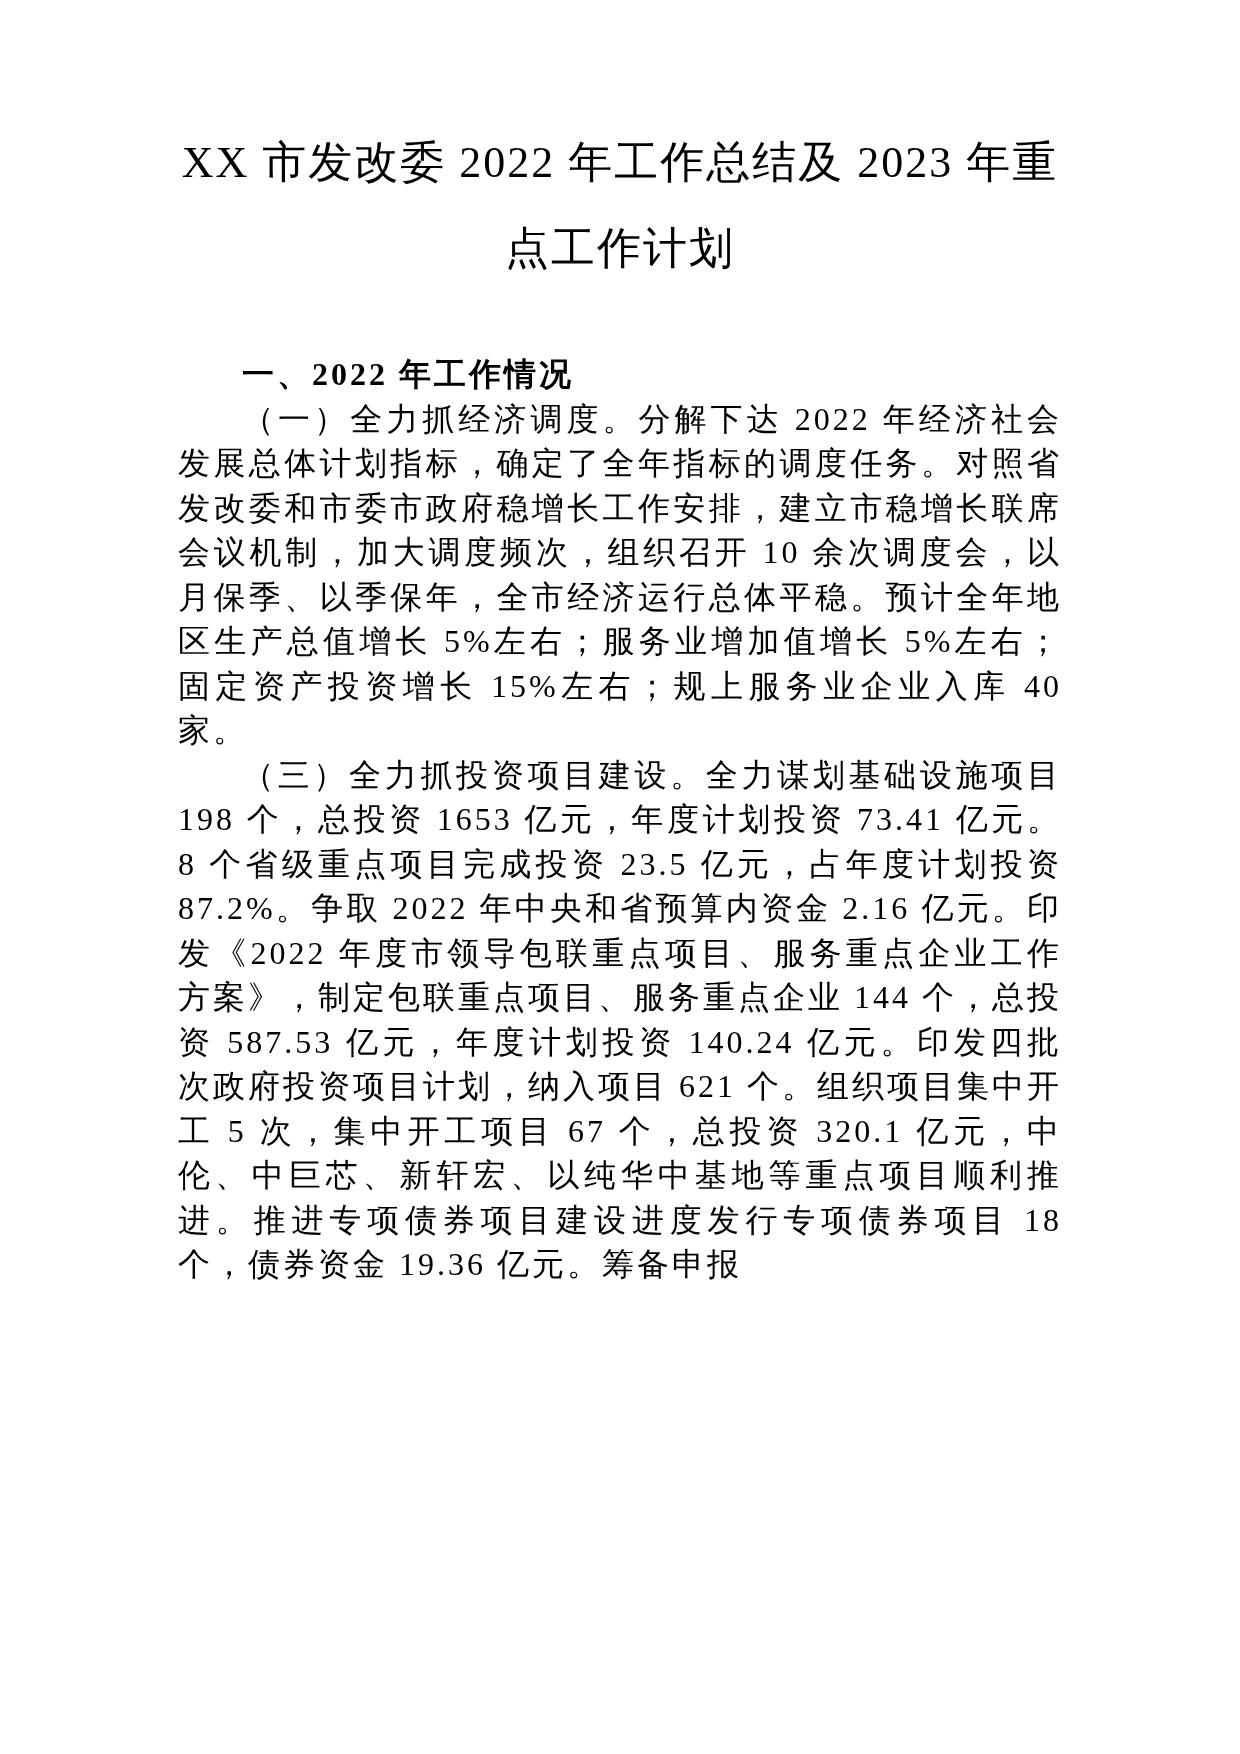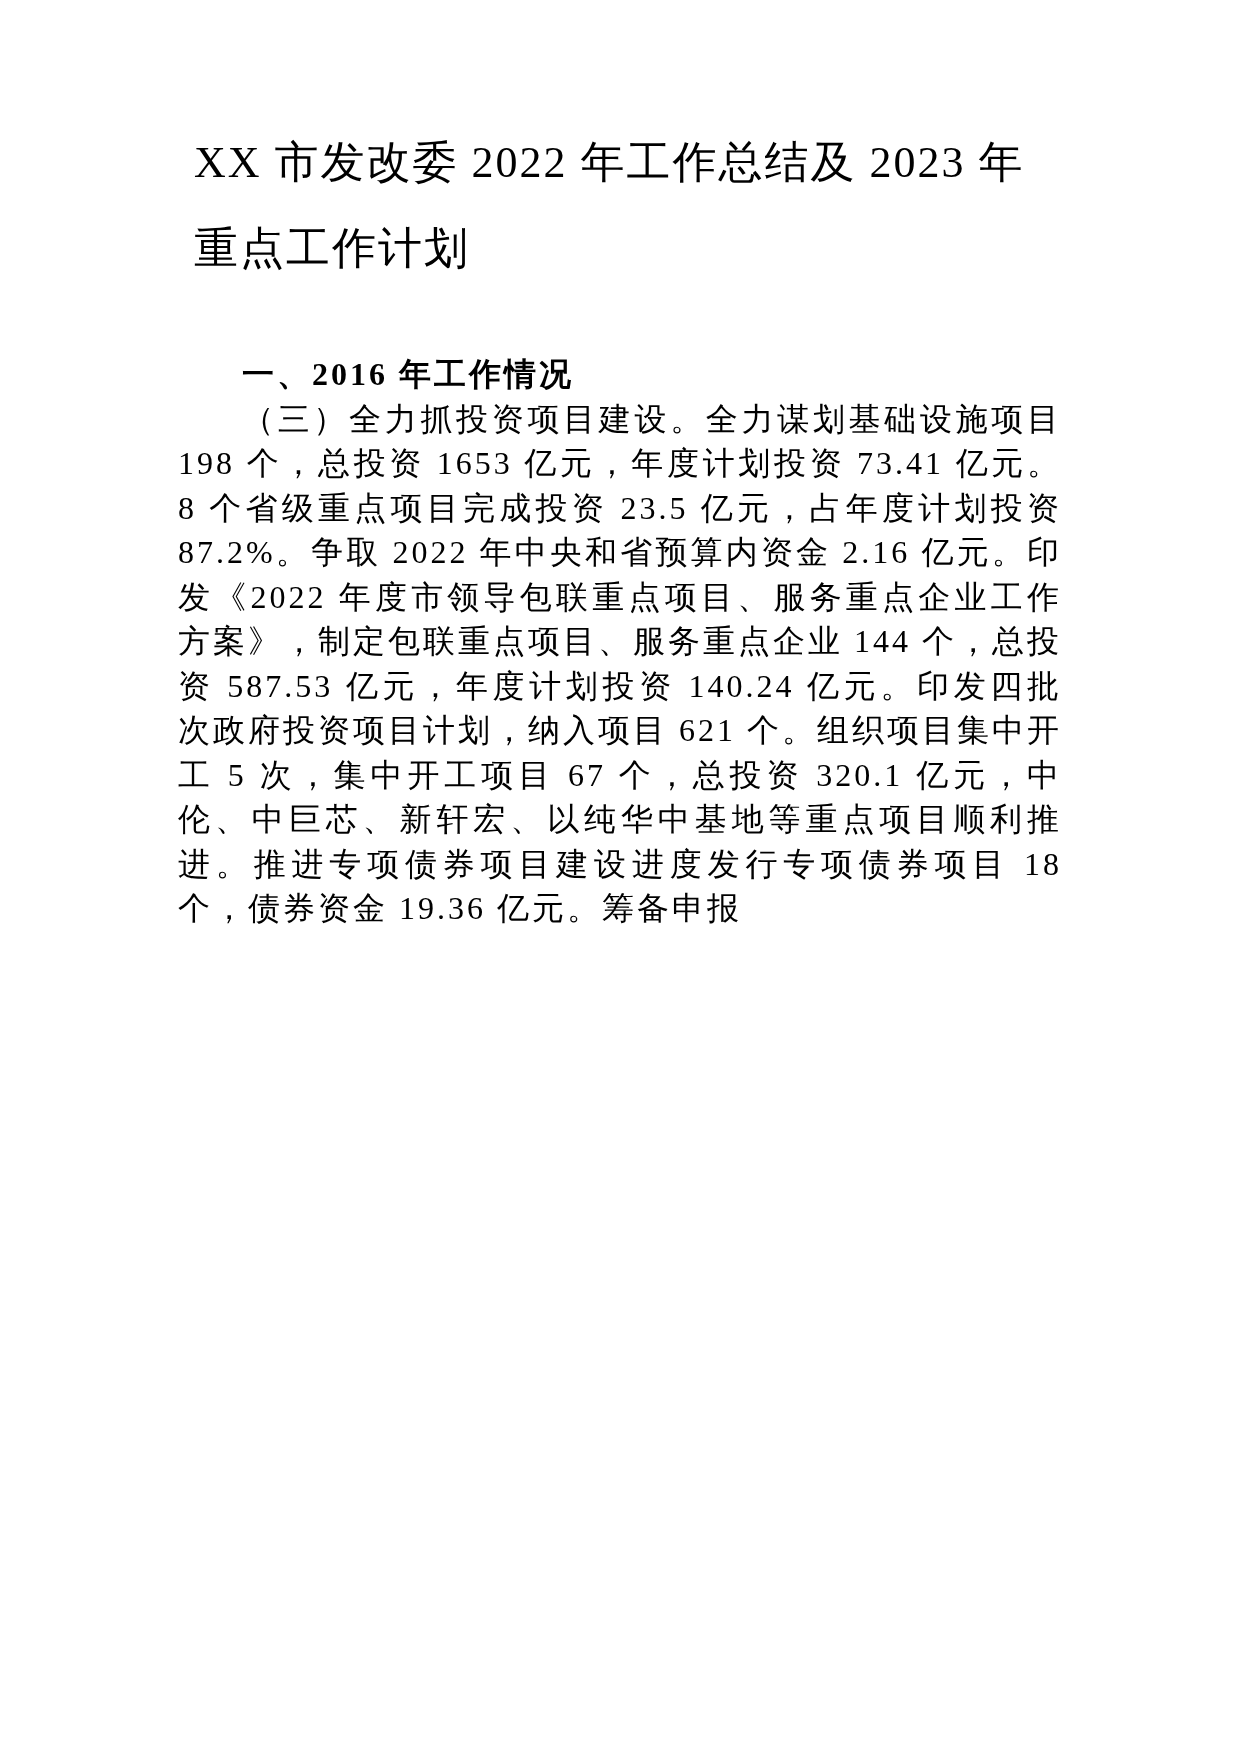--- a/index.html
+++ b/index.html
@@ -16,25 +16,25 @@
     overflow: hidden;
   }
   .page {
     box-sizing: border-box;
     width: 1240px;
     height: 1754px;
     padding: 120px 178px 0 178px;
     background: #ffffff;
   }
   .doc-title {
-    margin: 0 0 60px 16px;
+    margin: 0 0 60px 0;
     font-size: 44px;
     font-weight: 400;
     line-height: 86px;
-    text-align: left;
+    text-align: center;
     letter-spacing: 2px;
   }
   .doc-body {
     font-size: 32px;
     line-height: 44.5px;
     letter-spacing: 3px;
   }
   .section-heading {
     margin: 0;
     font-size: 32px;
@@ -50,19 +50,20 @@
     text-justify: inter-character;
   }
 </style>
 </head>
 <body>
 
 <div class="page">
   <h1 class="doc-title">XX 市发改委 2022 年工作总结及 2023 年重点工作计划</h1>
 
   <div class="doc-body">
-    <h2 class="section-heading">一、2016 年工作情况</h2>
+    <h2 class="section-heading">一、2022 年工作情况</h2>
 
+    <p class="para">（一）全力抓经济调度。分解下达 2022 年经济社会发展总体计划指标，确定了全年指标的调度任务。对照省发改委和市委市政府稳增长工作安排，建立市稳增长联席会议机制，加大调度频次，组织召开 10 余次调度会，以月保季、以季保年，全市经济运行总体平稳。预计全年地区生产总值增长 5%左右；服务业增加值增长 5%左右；固定资产投资增长 15%左右；规上服务业企业入库 40 家。</p>
 
 
     <p class="para">（三）全力抓投资项目建设。全力谋划基础设施项目 198 个，总投资 1653 亿元，年度计划投资 73.41 亿元。8 个省级重点项目完成投资 23.5 亿元，占年度计划投资 87.2%。争取 2022 年中央和省预算内资金 2.16 亿元。印发《2022 年度市领导包联重点项目、服务重点企业工作方案》，制定包联重点项目、服务重点企业 144 个，总投资 587.53 亿元，年度计划投资 140.24 亿元。印发四批次政府投资项目计划，纳入项目 621 个。组织项目集中开工 5 次，集中开工项目 67 个，总投资 320.1 亿元，中伦、中巨芯、新轩宏、以纯华中基地等重点项目顺利推进。推进专项债券项目建设进度发行专项债券项目 18 个，债券资金 19.36 亿元。筹备申报</p>
   </div>
 </div>
 
 </body></html>

